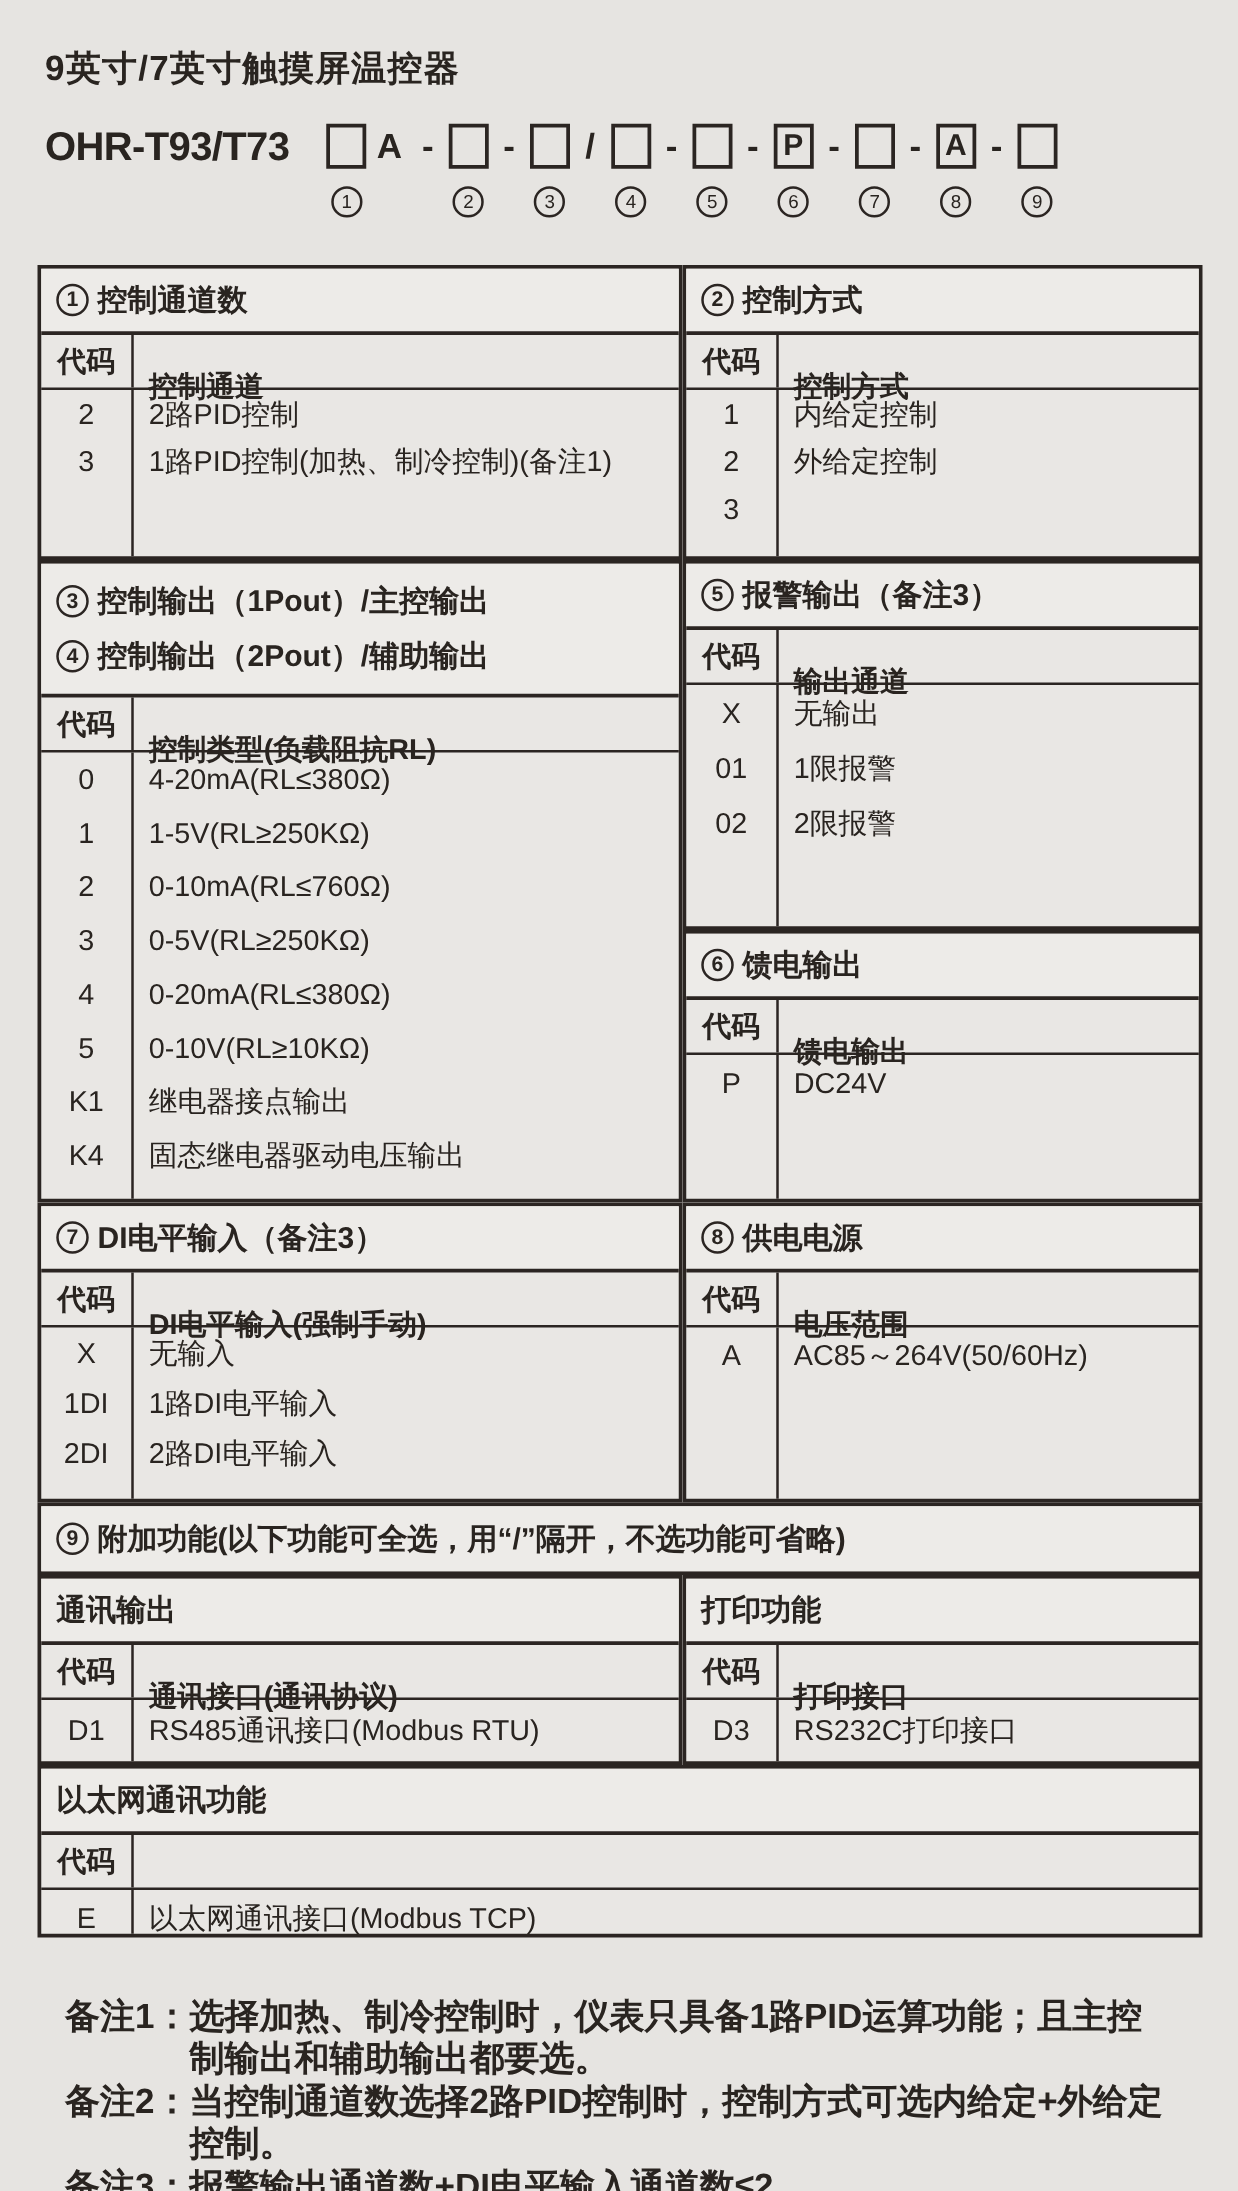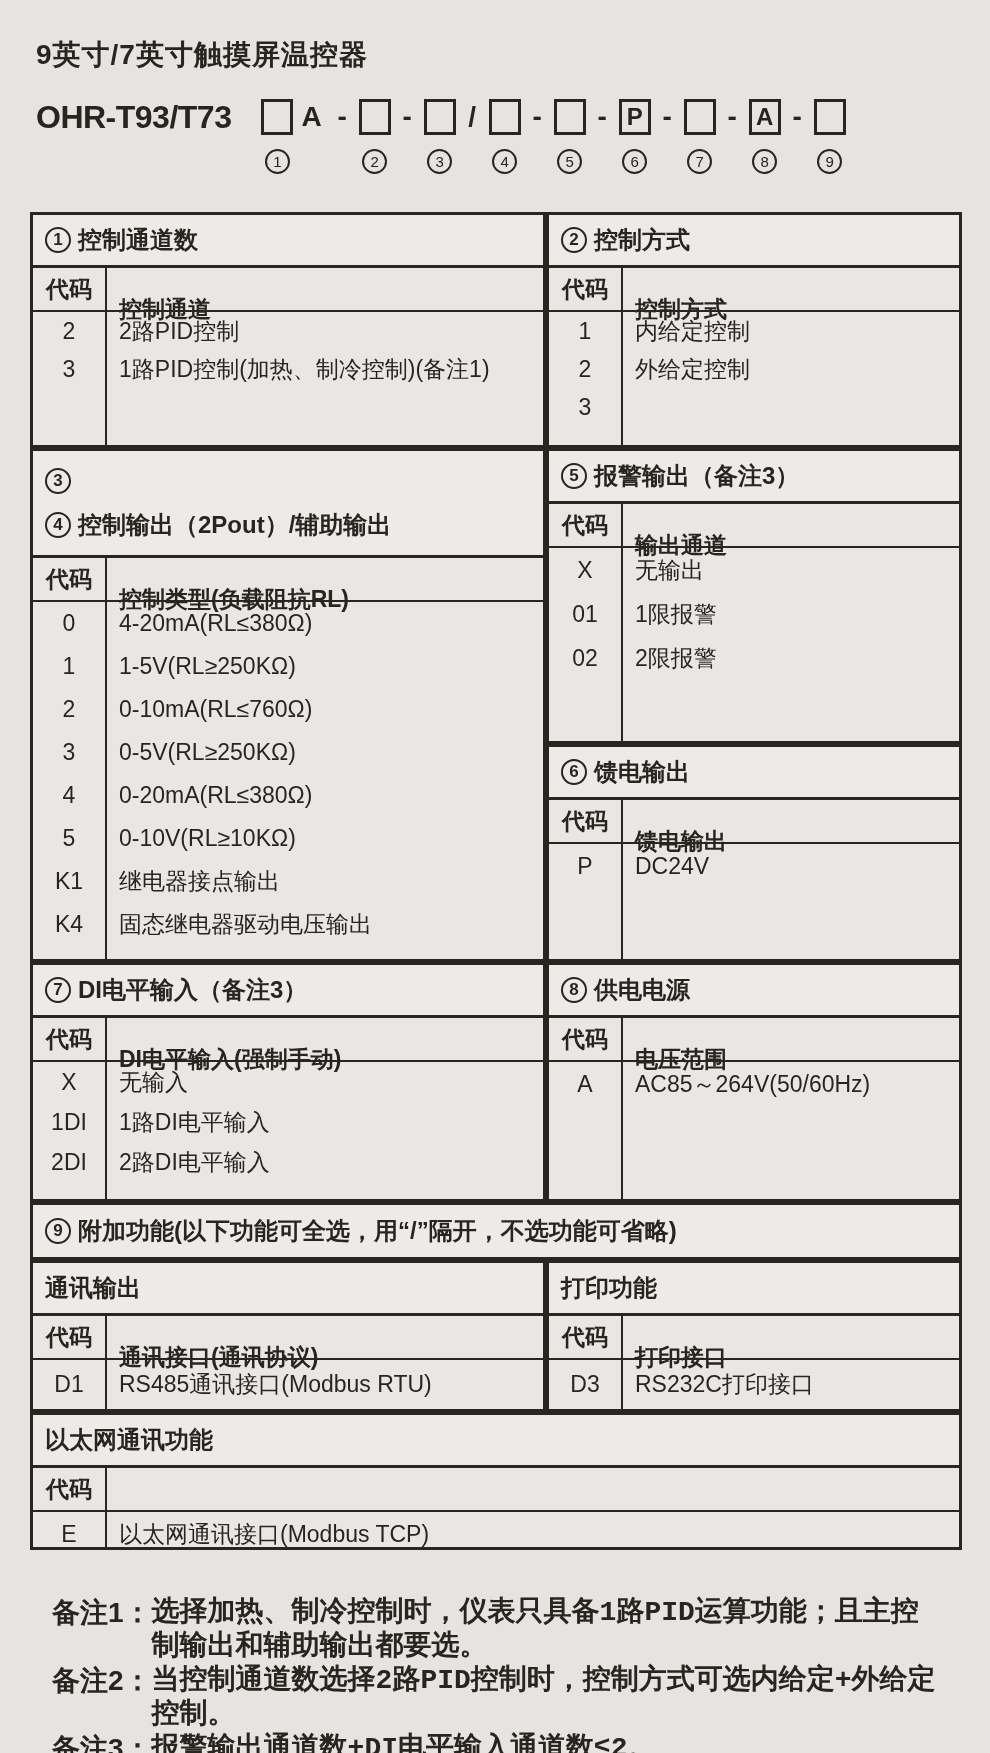--- a/index.html
+++ b/index.html
@@ -66,21 +66,21 @@
   .descs{flex:1;display:flex;flex-direction:column;min-width:0;}
   .cell{height:var(--rh,40px);flex:none;display:flex;align-items:center;}
   .codes .cell{justify-content:center;}
   .descs .cell{padding-left:12px;white-space:nowrap;}
 
   
   .notes{position:absolute;left:52px;top:1596px;display:flex;flex-direction:column;
          font-size:28px;font-weight:bold;line-height:34px;}
   .note{display:flex;align-items:flex-start;}
   .note-label{flex:none;}
-  .note-text{max-width:790px;font-family:Liberation Mono, monospace;}
+  .note-text{max-width:790px;}
 </style>
 </head>
 <body>
 
 <div class="sheet">
 
   <div class="doc-title">9英寸/7英寸触摸屏温控器</div>
 
   <div class="model-line">
     <div class="model-prefix">OHR-T93/T73</div>
@@ -222,20 +222,21 @@
             </div>
           </div>
       </section>
     </div>
 
     <div class="group g2">
       <section class="sec">
         <div class="sec-title two">
           <div class="t-line">
             <span class="cnum">3</span>
+            <span>控制输出（1Pout）/主控输出</span>
           </div>
           <div class="t-line">
             <span class="cnum">4</span>
             <span>控制输出（2Pout）/辅助输出</span>
           </div>
         </div>
         <div class="thead">
           <div class="th-code">代码</div>
           <div class="th-desc">控制类型(负载阻抗RL)</div>
         </div>

